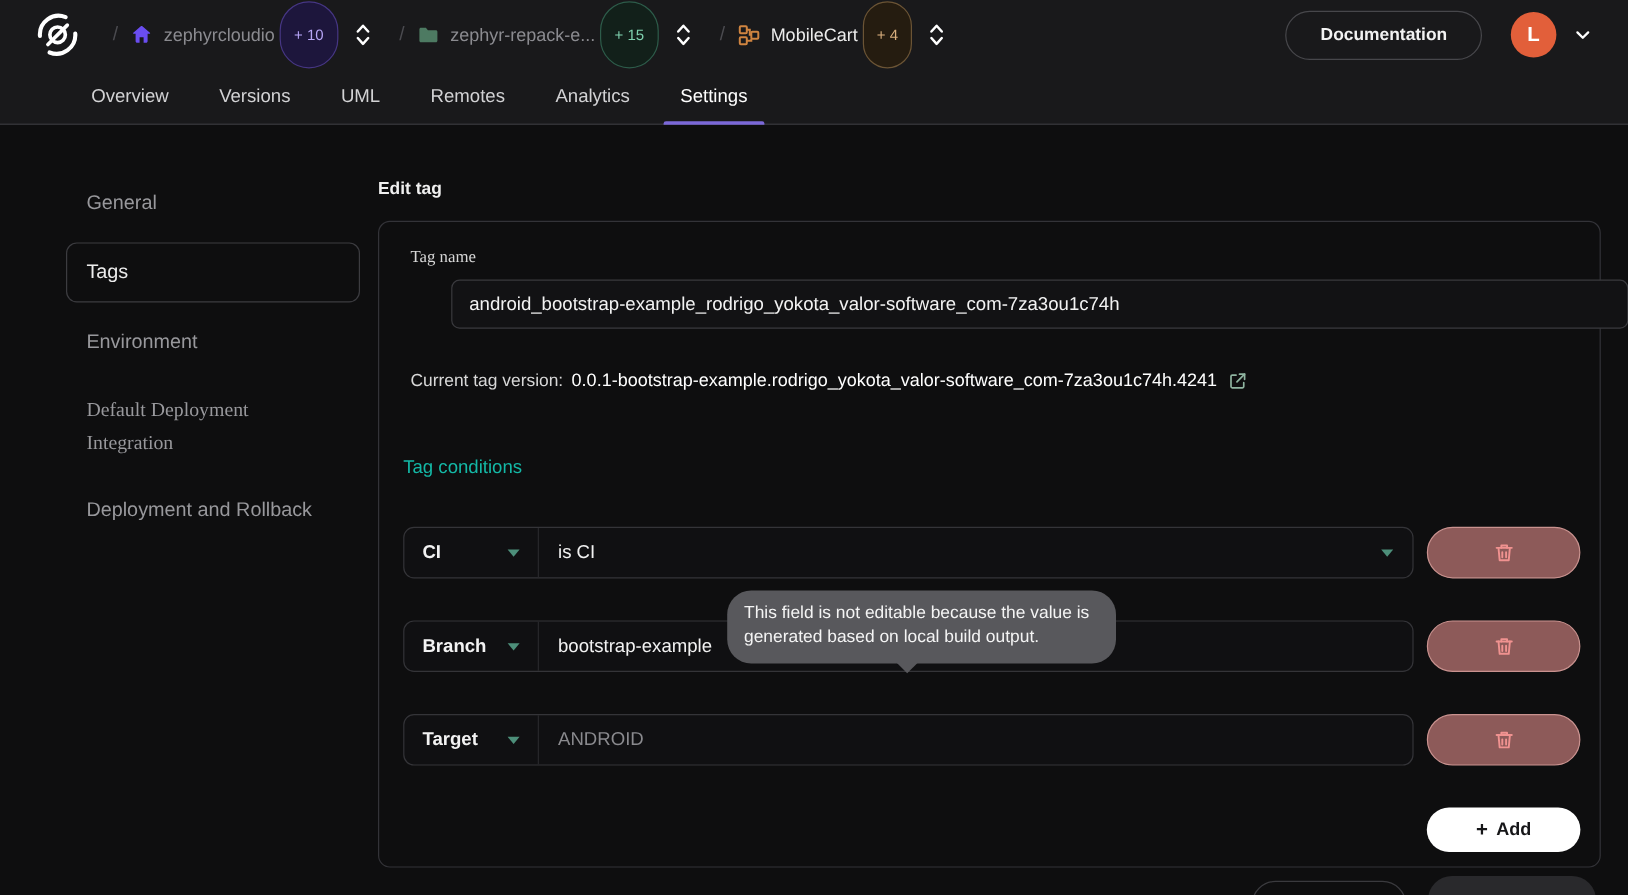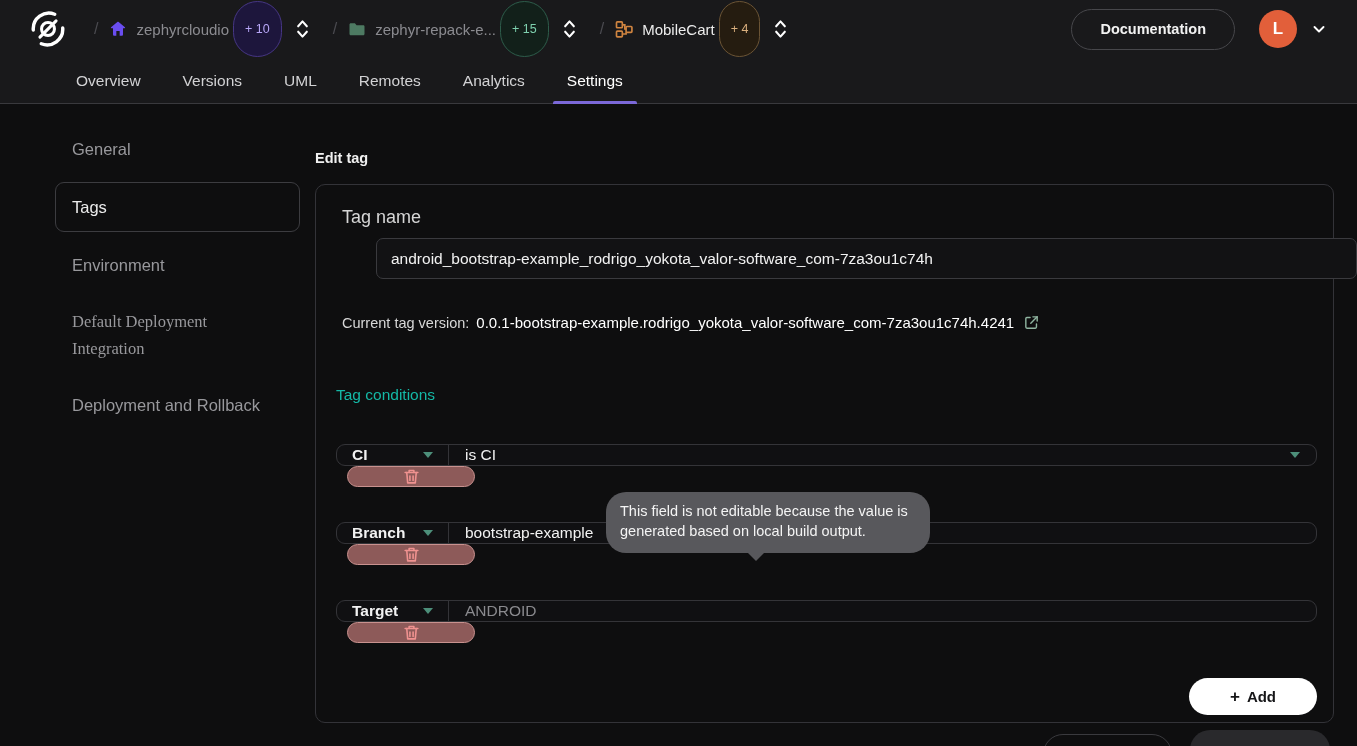--- a/index.html
+++ b/index.html
@@ -31,40 +31,40 @@
   
   .tabs { display: flex; align-items: stretch; height: 46px; padding-left: 62px; }
   .tab { display: flex; align-items: center; padding: 0 14px; margin-right: 14px; font-size: 15.5px; color: #d2d2d4; cursor: pointer; position: relative; }
   .tab.active { color: #ffffff; }
   .tab.active::after { content: ""; position: absolute; left: 0; right: 0; bottom: 0; height: 3px; background: #7b68d8; border-radius: 2px 2px 0 0; }
 
   
   .main { position: relative; height: 641px; }
 
   
-  .sidebar { position: absolute; left: 55px; top: 24px; width: 245px; }
+  .sidebar { position: absolute; left: 55px; top: 44px; width: 245px; }
   .side-item { padding: 9px 16px; font-size: 16.5px; color: #98989c; margin-bottom: 12px; border: 1px solid transparent; border-radius: 9px; line-height: 22px; cursor: pointer; }
   .side-item.active { border-color: #3c3c40; color: #ececec; padding-top: 13px; padding-bottom: 13px; }
   .side-item.two-line { line-height: 27px; font-family: Liberation Serif, serif; }
 
   
   .content { position: absolute; left: 315px; top: 0; right: 23px; bottom: 0; }
   .page-title { position: absolute; top: 46px; left: 0; font-size: 14.5px; font-weight: bold; color: #f0f0f0; }
   .card { position: absolute; top: 80px; left: 0; right: 0; height: 539px; border: 1px solid #333338; border-radius: 10px; padding: 0 16px 0 20px; }
 
-  .field-label { margin: 22px 0 10px 6px; font-size: 18px; color: #d6d6d6; }
+  .field-label { margin: 22px 0 10px 6px; font-size: 14px; color: #d6d6d6; font-family: Liberation Serif, serif; }
   .tag-input { width: 100%; height: 41px; background: #121214; border: 1px solid #3a3a3e; border-radius: 7px; color: #f2f2f2; font-size: 15.5px; font-family: inherit; padding: 0 14px; outline: none; margin-left: 40px; }
 
   .version-line { margin: 35px 0 0 6px; display: flex; align-items: center; font-size: 14.5px; color: #d8d8d8; }
   .version-value { font-weight: normal; color: #ffffff; font-size: 15px; margin-left: 7px; }
   .ext-link { margin-left: 9px; display: inline-flex; cursor: pointer; }
 
   .conditions-title { margin: 55px 0 0 0; font-size: 15.5px; font-weight: normal; color: #14b8a6; }
 
-  .cond-row { display: flex; align-items: stretch; height: 43px; margin-top: 35px; flex-direction: column; }
+  .cond-row { display: flex; align-items: stretch; height: 43px; margin-top: 35px; }
   .cond-row.first { margin-top: 40px; }
   .cond-group { flex: 1; display: flex; border: 1px solid #343438; border-radius: 9px; background: #101012; }
   .cond-select { width: 112px; display: flex; align-items: center; justify-content: space-between; padding: 0 15px; border-right: 1px solid #343438; font-weight: bold; font-size: 15.5px; color: #f2f2f2; cursor: pointer; border-radius: 9px 0 0 9px; }
   .caret { width: 0; height: 0; border-left: 5.5px solid transparent; border-right: 5.5px solid transparent; border-top: 6px solid #4d8f7a; }
   .cond-value { flex: 1; display: flex; align-items: center; justify-content: space-between; padding: 0 16px; font-size: 15.5px; color: #f2f2f2; }
   .cond-value.disabled { color: #8a8a8e; cursor: default; }
   .cond-value.dropdown { cursor: pointer; }
   .delete-btn { width: 128px; margin-left: 11px; border-radius: 22px; background: #8d5a59; border: 1px solid #c9928f; display: flex; align-items: center; justify-content: center; color: #f09290; cursor: pointer; }
 
   .add-row { display: flex; justify-content: flex-end; margin-top: 35px; }

